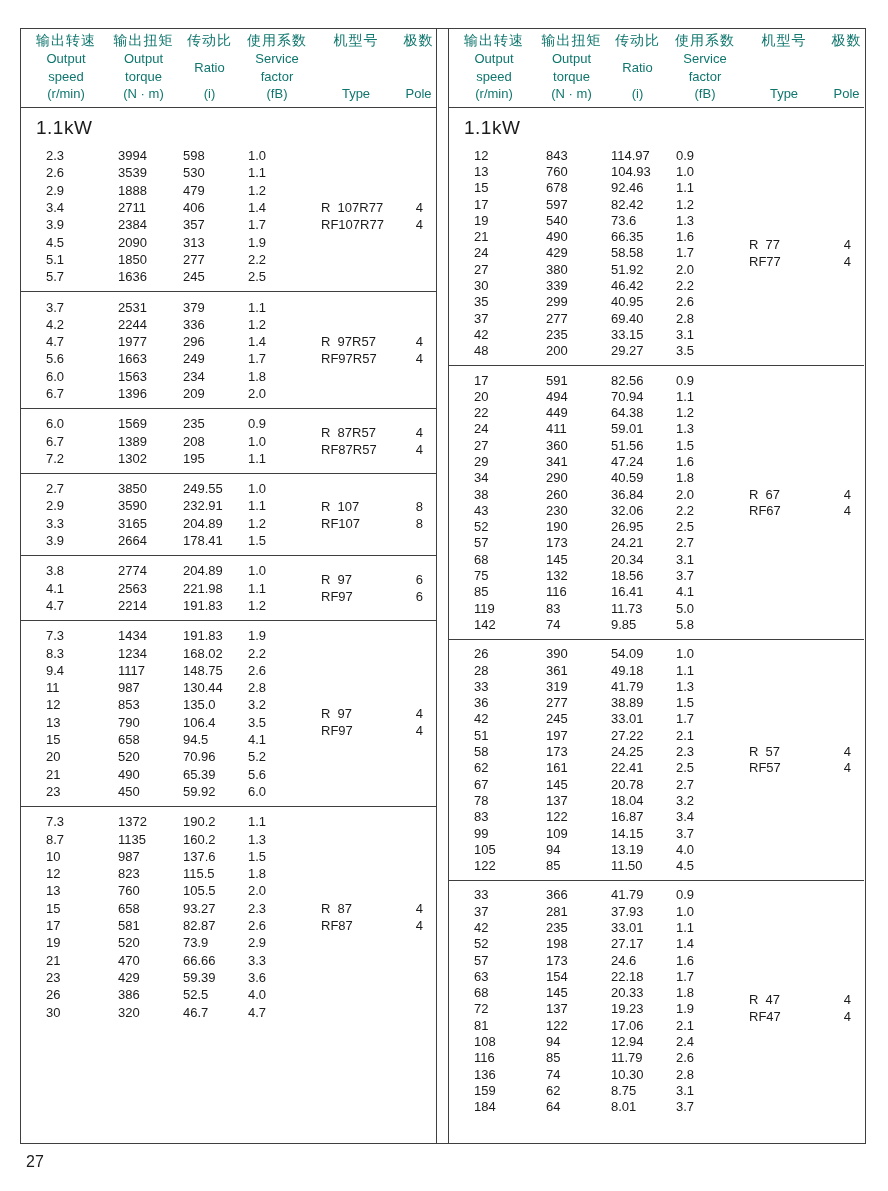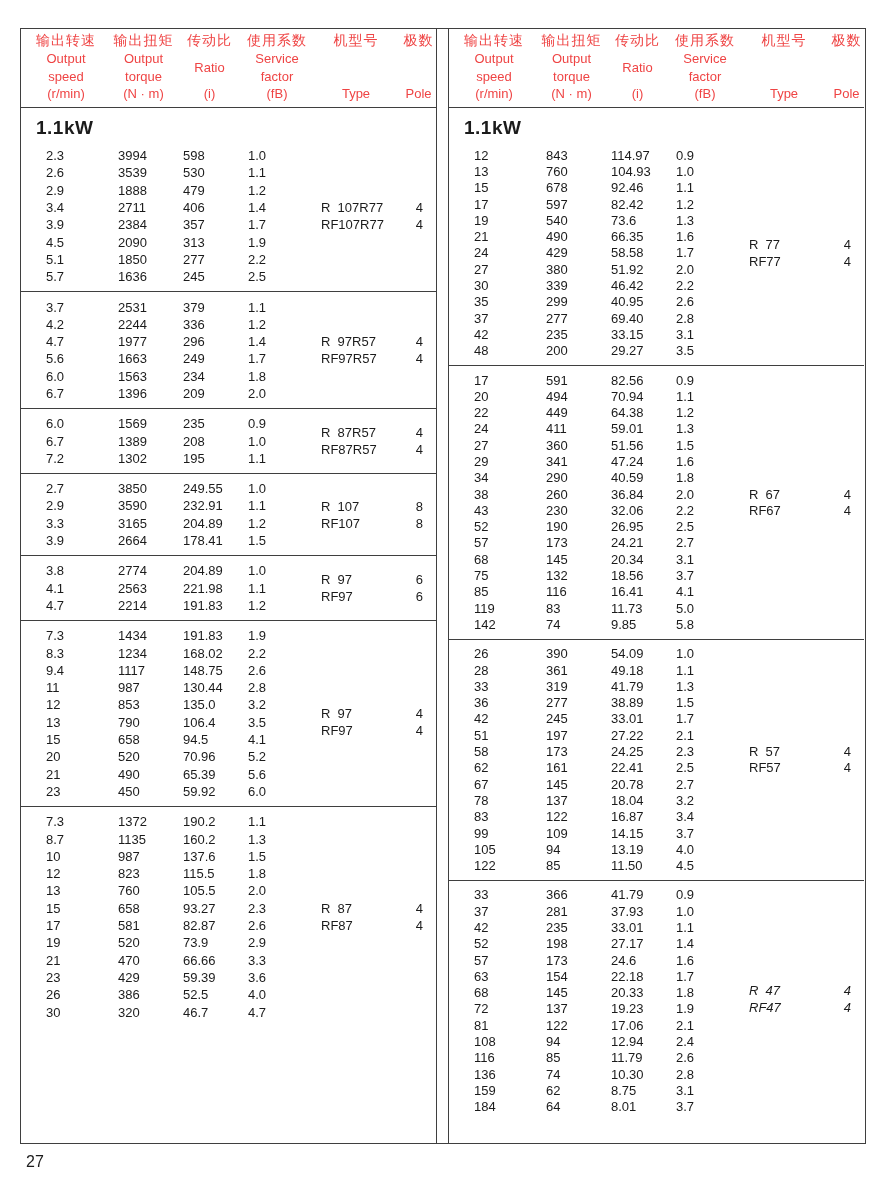--- a/index.html
+++ b/index.html
@@ -33,25 +33,25 @@
     border-bottom: 1.5px solid #3f3f3f;
     display: grid;
     grid-template-columns: 90px 65px 67px 68px 90px 35px;
     padding: 4px 0 6px;
   }
   .hcol {
     display: flex; flex-direction: column;
     justify-content: space-between; align-items: center;
     text-align: center;
     font-size: 13px; line-height: 1.05;
-    color: #ef4444;
+    color: #0f766e;
   }
   .hcol .zh { font-size: 14px; letter-spacing: 1px; white-space: nowrap; }
   .section-title {
-    font-weight: bold;
+    font-weight: normal;
     font-size: 19px;
     padding: 9px 0 2px 15px;
     letter-spacing: 0.5px;
   }
   .group { position: relative; padding: 6px 0; }
   .group + .group { border-top: 1.5px solid #3f3f3f; }
   .row {
     display: grid;
     grid-template-columns: 90px 65px 67px 68px 90px 35px;
     height: var(--rh);
@@ -1035,20 +1035,20 @@
           <span class="cell"></span>
         </div>
         <div class="row">
           <span class="cell">184</span>
           <span class="cell">64</span>
           <span class="cell">8.01</span>
           <span class="cell">3.7</span>
           <span class="cell"></span>
           <span class="cell"></span>
         </div>
-        <div class="type-block" style="top: 102px; font-style: italic;">
+        <div class="type-block" style="top: 111px;">
           <div class="type-line"><span class="tlabel">R  47</span><span class="pole">4</span></div>
           <div class="type-line"><span class="tlabel">RF47</span><span class="pole">4</span></div>
         </div>
       </div>
     </div>
 </div>
 <div class="page-number">27</div>
 
 </body></html>

